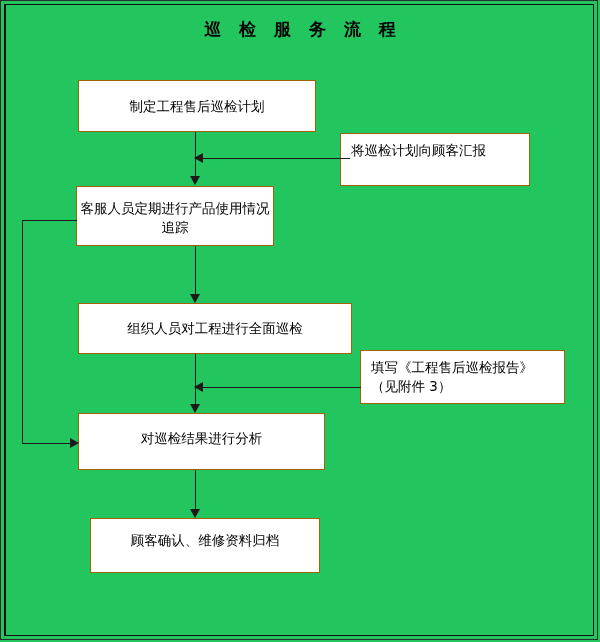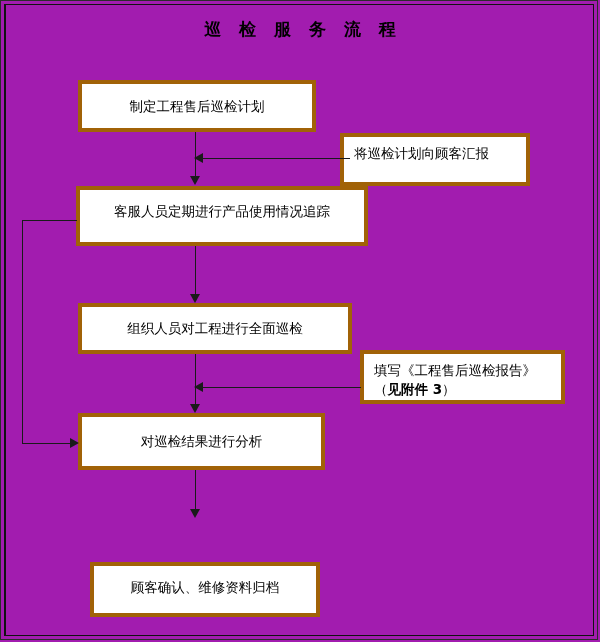--- a/index.html
+++ b/index.html
@@ -7,21 +7,21 @@
     padding: 0;
     background: #ffffff;
   }
   body {
     font-family: "DejaVu Sans", "Liberation Sans", sans-serif;
   }
   #page {
     position: relative;
     width: 600px;
     height: 642px;
-    background: #a21caf;
+    background: #22c55e;
     overflow: hidden;
   }
   
   .page-border-outer {
     position: absolute;
     left: 0px;
     top: 0px;
     width: 598px;
     height: 640px;
     border: 1px solid #2b2b2b;
@@ -51,21 +51,21 @@
     font-size: 17px;
     font-weight: bold;
     letter-spacing: 6px;
     color: #000000;
     text-indent: 6px;
     font-family: "DejaVu Sans", "Liberation Sans", sans-serif;
   }
 
   .node {
     position: absolute;
-    border: 4px solid #a16207;
+    border: 1px solid #a16207;
     background: #ffffff;
     box-sizing: border-box;
     color: #000000;
     font-size: 13.5px;
     line-height: 19px;
   }
   .node .node-text {
     display: block;
     white-space: pre-line;
   }
@@ -83,21 +83,21 @@
     text-align: center;
     width: 100%;
   }
   .node.left-top .node-text {
     text-align: left;
     padding-top: 7px;
     padding-left: 10px;
     padding-right: 8px;
   }
   .node .bold-seg {
-    font-weight: bold;
+    font-weight: normal;
   }
 
   
   .vline {
     position: absolute;
     width: 0;
     border-left: 1.5px solid #1a1a1a;
   }
   .hline {
     position: absolute;
@@ -149,21 +149,21 @@
   <div class="vline" style="left:195px; top:132px; height:46px;"></div>
   <div class="arrow-down" style="left:190px; top:176px;"></div>
 
   <div class="node left-top" style="left:340px; top:133px; width:190px; height:53px;">
     <span class="node-text">将巡检计划向顾客汇报</span>
   </div>
 
   <div class="hline thin" style="left:203px; top:158px; width:147px;"></div>
   <div class="arrow-left" style="left:194px; top:153px;"></div>
 
-  <div class="node center-top" style="left:76px; top:186px; width:292px; height:60px;">
+  <div class="node center-top" style="left:76px; top:186px; width:198px; height:60px;">
     <span class="node-text">客服人员定期进行产品使用情况追踪</span>
   </div>
 
   <div class="vline" style="left:195px; top:246px; height:50px;"></div>
   <div class="arrow-down" style="left:190px; top:294px;"></div>
 
   <div class="node center-mid" style="left:78px; top:303px; width:274px; height:51px;">
     <span class="node-text">组织人员对工程进行全面巡检</span>
   </div>
 
@@ -182,17 +182,17 @@
   </div>
 
   <div class="hline thin" style="left:22px; top:220px; width:55px;"></div>
   <div class="vline thin" style="left:22px; top:220px; height:223px;"></div>
   <div class="hline thin" style="left:22px; top:443px; width:50px;"></div>
   <div class="arrow-right" style="left:70px; top:438px;"></div>
 
   <div class="vline" style="left:195px; top:470px; height:42px;"></div>
   <div class="arrow-down" style="left:190px; top:509px;"></div>
 
-  <div class="node center-top" style="left:90px; top:518px; width:230px; height:55px;margin-top:44px;">
+  <div class="node center-top" style="left:90px; top:518px; width:230px; height:55px;">
     <span class="node-text">顾客确认、维修资料归档</span>
   </div>
 
 </div>
 
 </body></html>

